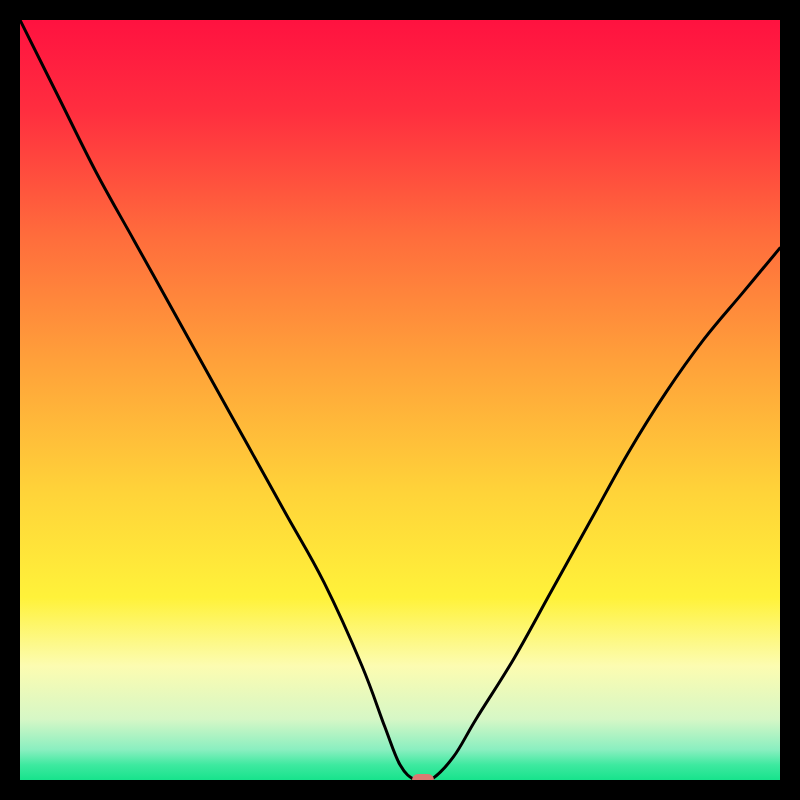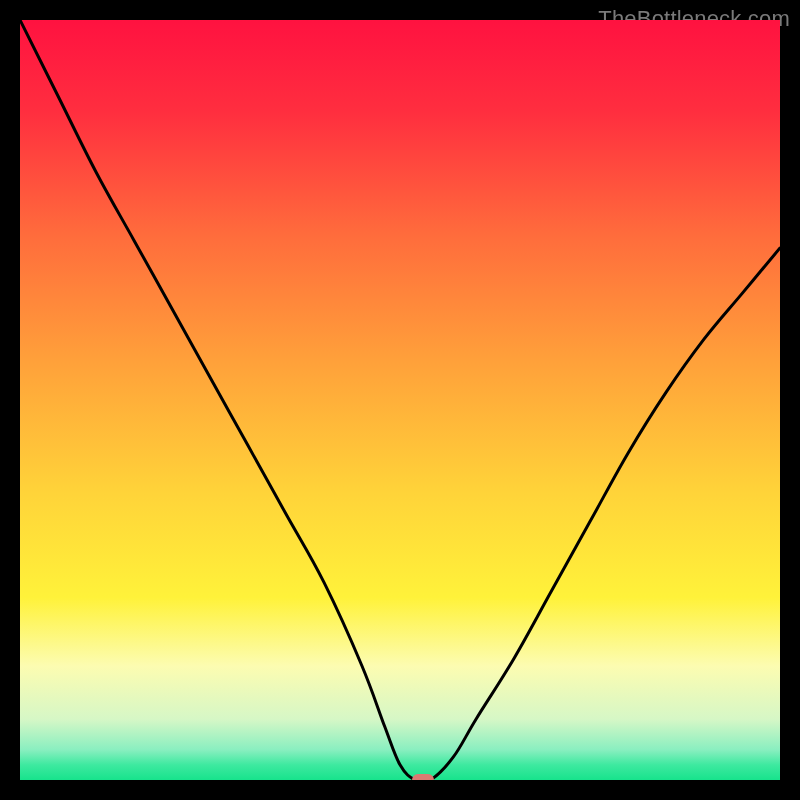--- a/index.html
+++ b/index.html
@@ -62,21 +62,20 @@
     font-size: 22px;
     font-weight: 500;
     letter-spacing: 0.2px;
   }
 </style>
 </head>
 <body>
 
 <div class="frame">
 
-  <div class="attribution">TheBottleneck.com</div>
 
   <div class="plot">
 
     <svg class="gradient" viewBox="0 0 760 760" preserveAspectRatio="none">
       <defs>
         <linearGradient id="bg-grad" x1="0" y1="0" x2="0" y2="1">
             <stop offset="0%" stop-color="#ff1240"></stop>
             <stop offset="12%" stop-color="#ff2e3f"></stop>
             <stop offset="28%" stop-color="#ff6b3c"></stop>
             <stop offset="45%" stop-color="#ffa13a"></stop>

